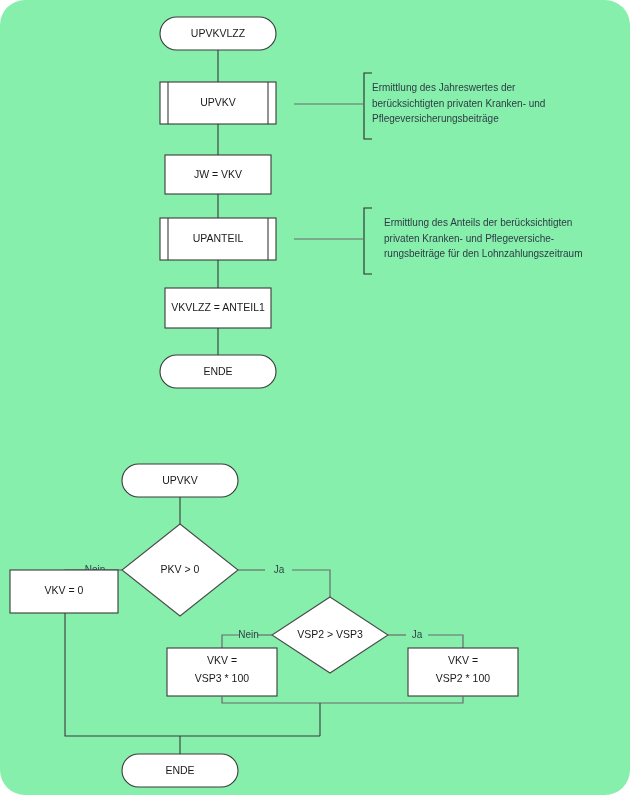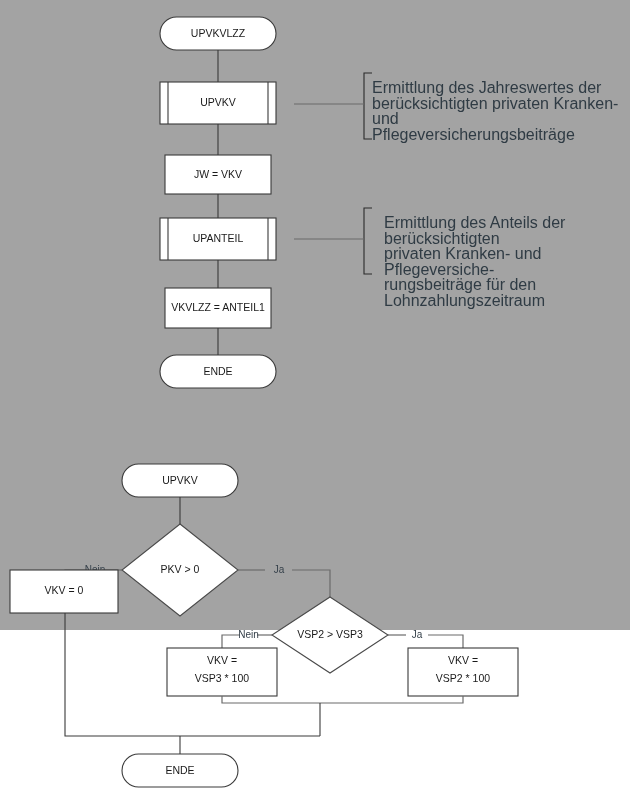--- a/index.html
+++ b/index.html
@@ -9,22 +9,23 @@
   }
   body {
     width: 630px;
     height: 795px;
     font-family: "Liberation Sans", sans-serif;
     overflow: hidden;
   }
   #canvas {
     position: relative;
     width: 630px;
-    height: 630px;
-    background: #a3a3a3;
+    height: 795px;
+    background: #86efac;
+    border-radius: 25px;
   }
   svg.flow {
     position: absolute;
     top: 0;
     left: 0;
     width: 630px;
     height: 795px;
   }
   .shape {
     fill: #ffffff;
@@ -61,21 +62,21 @@
   .lbl-branch {
     font-family: "Liberation Sans", sans-serif;
     font-size: 10px;
     fill: #35404a;
     text-anchor: middle;
     dominant-baseline: middle;
   }
   .note {
     position: absolute;
     font-family: "Liberation Sans", sans-serif;
-    font-size: 16px;
+    font-size: 10px;
     line-height: 15.5px;
     color: #2f3b44;
     white-space: pre-line;
   }
 </style>
 </head>
 <body>
 
 <div id="canvas">
 

